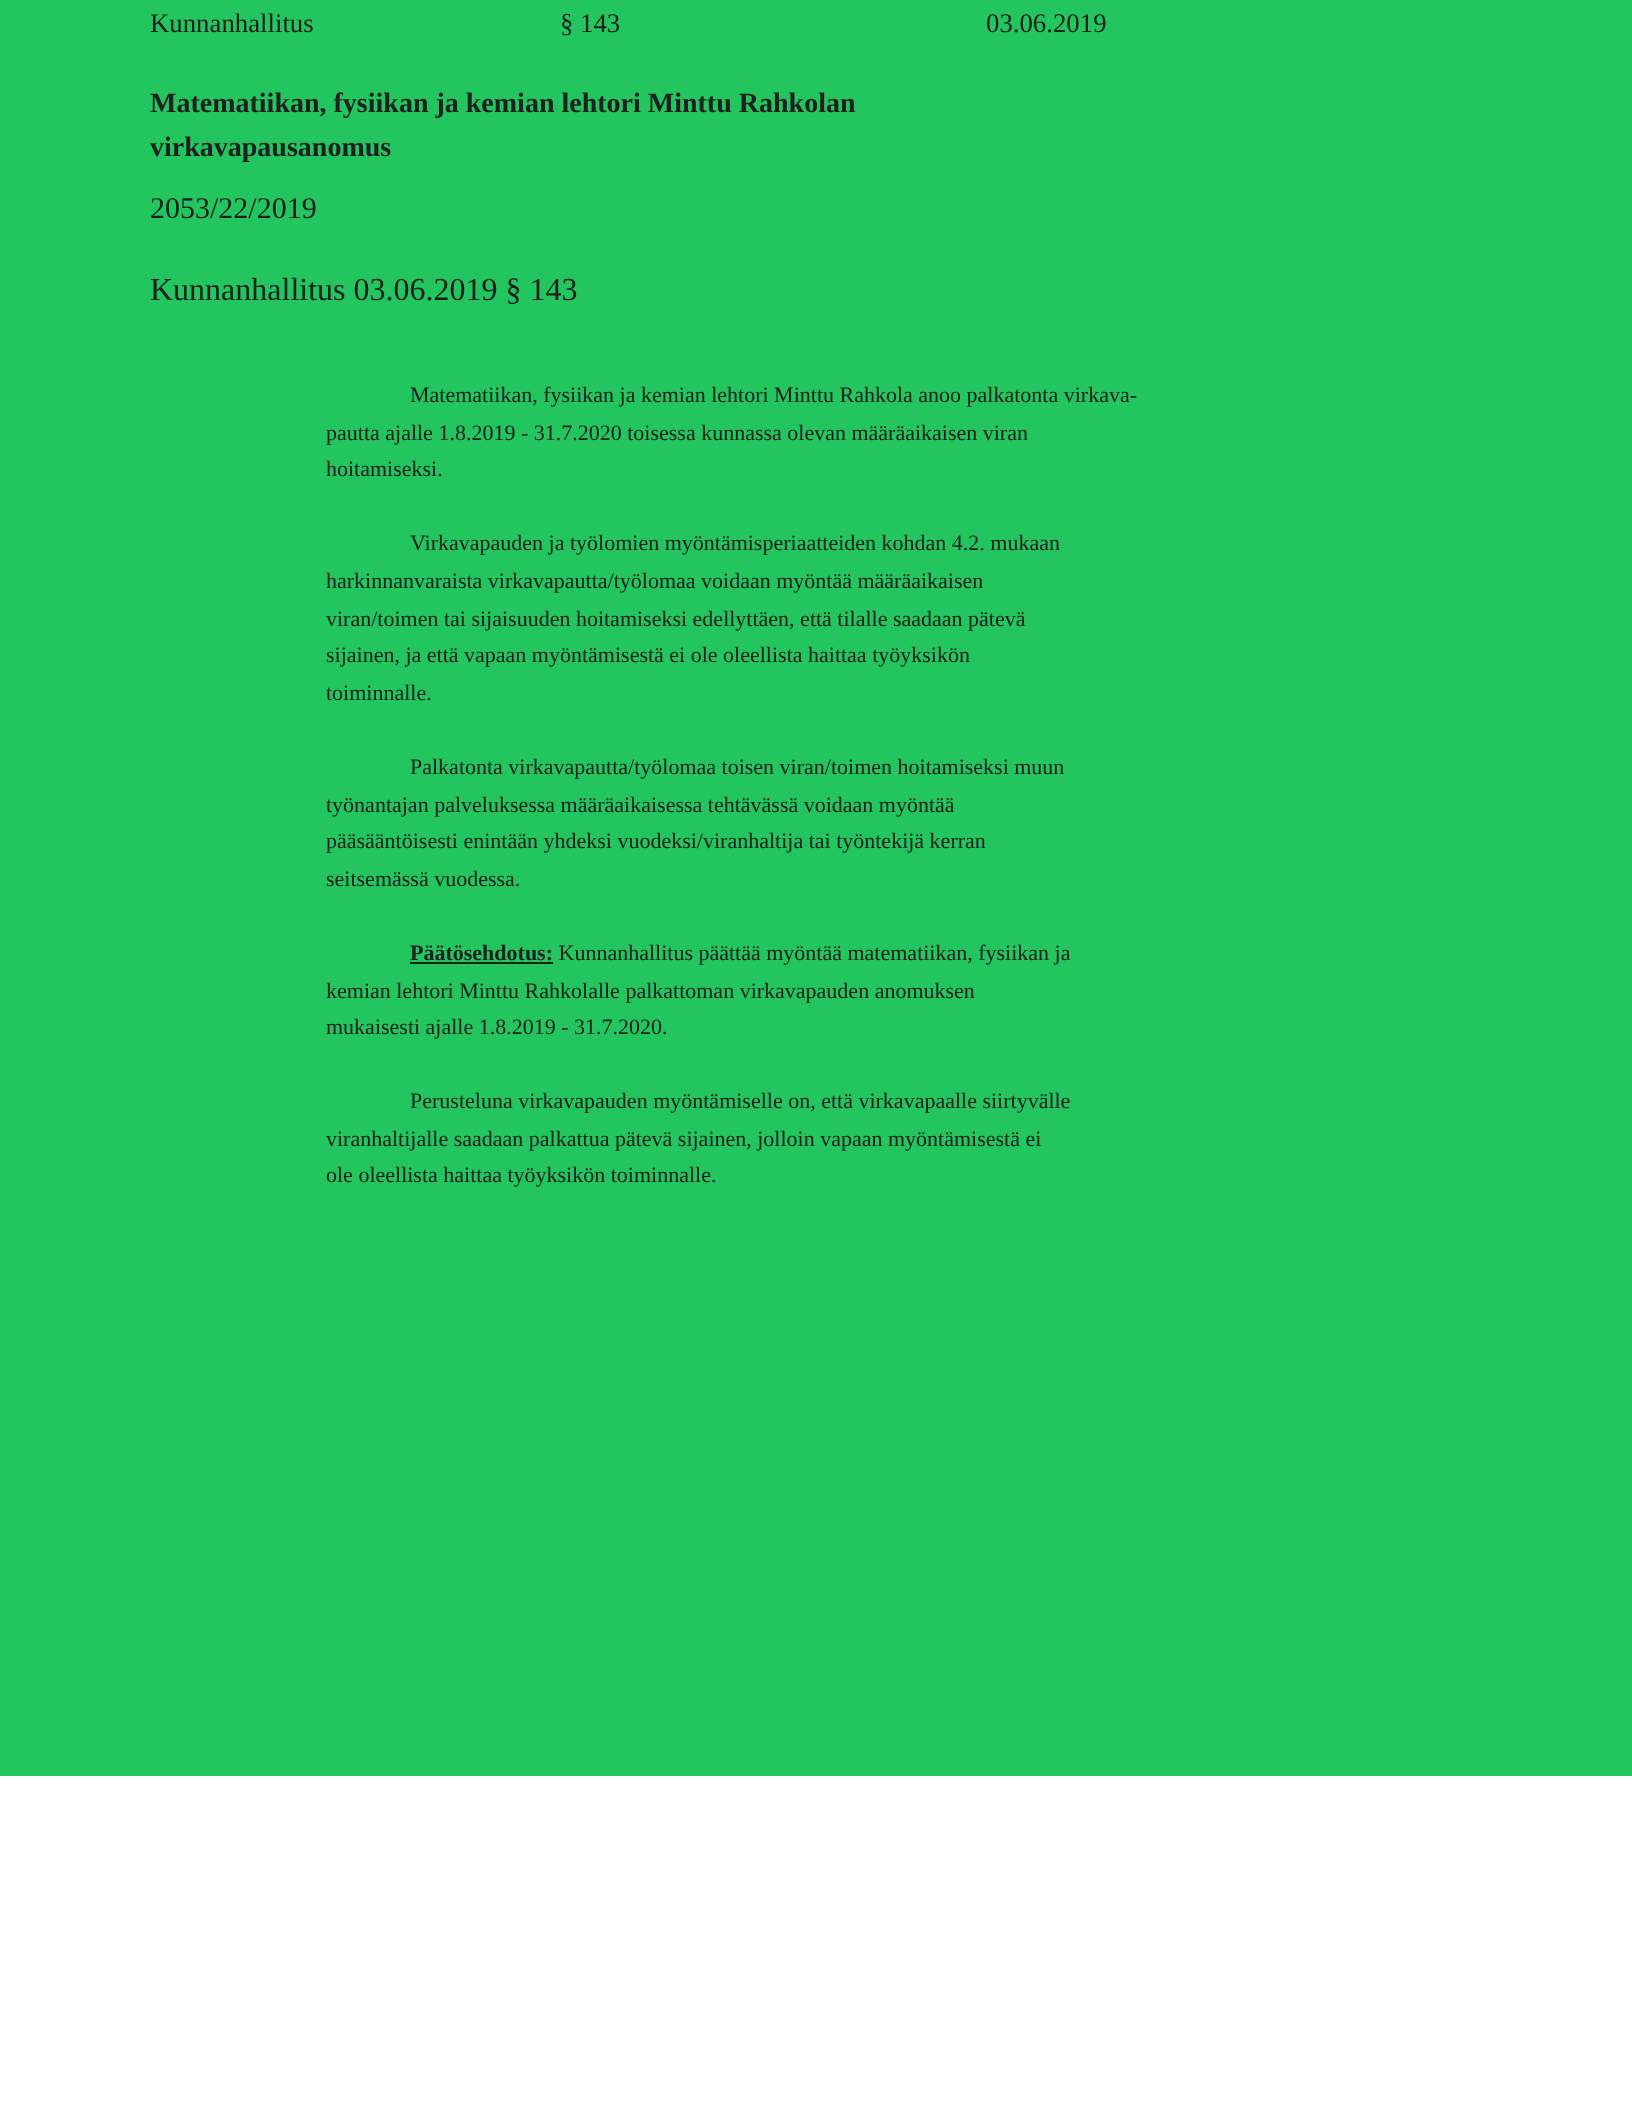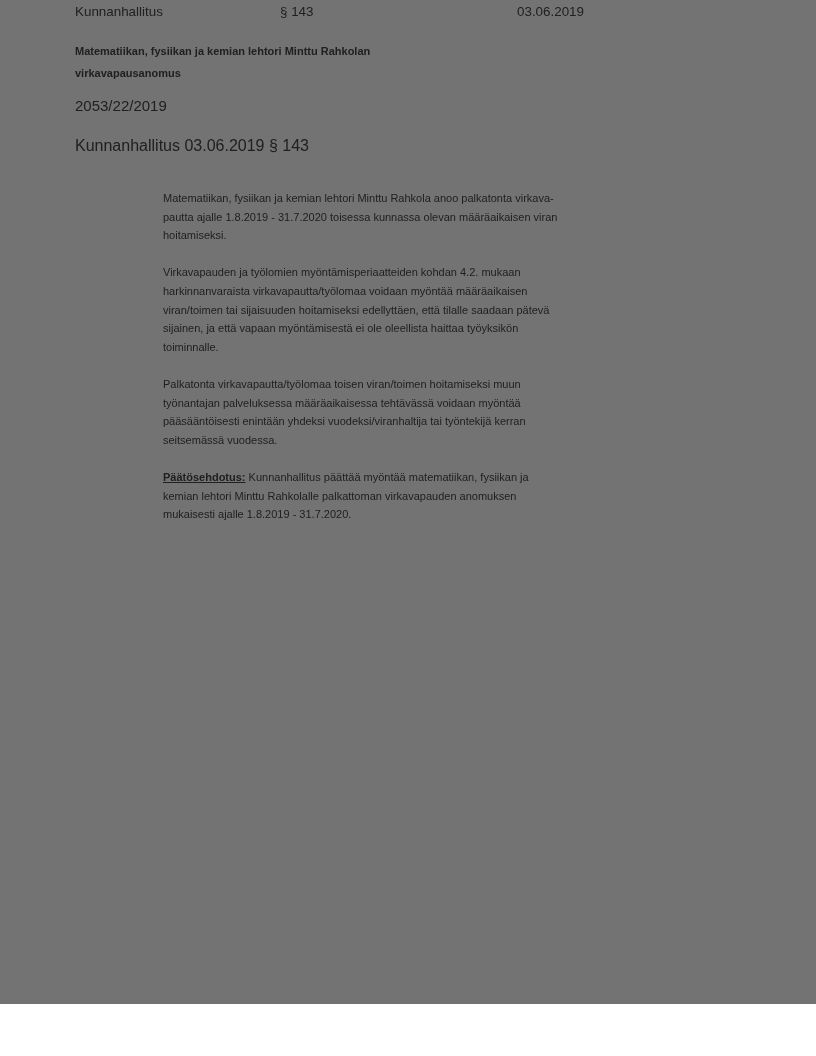--- a/index.html
+++ b/index.html
@@ -3,42 +3,42 @@
 <meta charset="utf-8">
 <style>
   html, body {
     margin: 0;
     padding: 0;
     background: #ffffff;
   }
   .page {
     position: relative;
     width: 816px;
-    height: 1004px;
-    background: #737373;
-    font-family: Liberation Sans, sans-serif;
+    height: 888px;
+    background: #22c55e;
+    font-family: Liberation Serif, serif;
     color: #202020;
     overflow: hidden;
   }
   .hdr-item {
     position: absolute;
     top: 4px;
     font-size: 13.4px;
     line-height: 15px;
     white-space: nowrap;
   }
   .hdr-left   { left: 75px; }
   .hdr-center { left: 280px; }
-  .hdr-right  { left: 517px; }
+  .hdr-right  { left: 493px; }
   .doc-title {
     position: absolute;
     left: 75px;
     top: 33px;
     width: 620px;
-    font-size: 11px;
+    font-size: 14px;
     font-weight: bold;
     line-height: 22px;
     white-space: pre-line;
   }
   .case-number {
     position: absolute;
     left: 75px;
     top: 97px;
     font-size: 15px;
     white-space: nowrap;
@@ -58,20 +58,21 @@
     font-size: 11px;
     line-height: 18.6px;
   }
   .doc-body p {
     margin: 0 0 18.6px 0;
     white-space: pre-line;
   }
   .para-label {
     font-weight: bold;
     text-decoration: underline;
+    margin-left: 42px;
   }
 </style>
 </head>
 <body>
 
 <div class="page">
 
   <div class="hdr-item hdr-left">Kunnanhallitus</div>
   <div class="hdr-item hdr-center">§ 143</div>
   <div class="hdr-item hdr-right">03.06.2019</div>
@@ -92,15 +93,18 @@
 viran/toimen tai sijaisuuden hoitamiseksi edellyttäen, että tilalle saadaan pätevä
 sijainen, ja että vapaan myöntämisestä ei ole oleellista haittaa työyksikön
 toiminnalle.</span></p>
     <p><span class="para-label"></span><span>Palkatonta virkavapautta/työlomaa toisen viran/toimen hoitamiseksi muun
 työnantajan palveluksessa määräaikaisessa tehtävässä voidaan myöntää
 pääsääntöisesti enintään yhdeksi vuodeksi/viranhaltija tai työntekijä kerran
 seitsemässä vuodessa.</span></p>
     <p><span class="para-label">Päätösehdotus:</span><span> Kunnanhallitus päättää myöntää matematiikan, fysiikan ja
 kemian lehtori Minttu Rahkolalle palkattoman virkavapauden anomuksen
 mukaisesti ajalle 1.8.2019 - 31.7.2020.</span></p>
+    <p><span class="para-label"></span><span>Perusteluna virkavapauden myöntämiselle on, että virkavapaalle siirtyvälle
+viranhaltijalle saadaan palkattua pätevä sijainen, jolloin vapaan myöntämisestä ei
+ole oleellista haittaa työyksikön toiminnalle.</span></p>
   </div>
 
 </div>
 
 </body></html>

